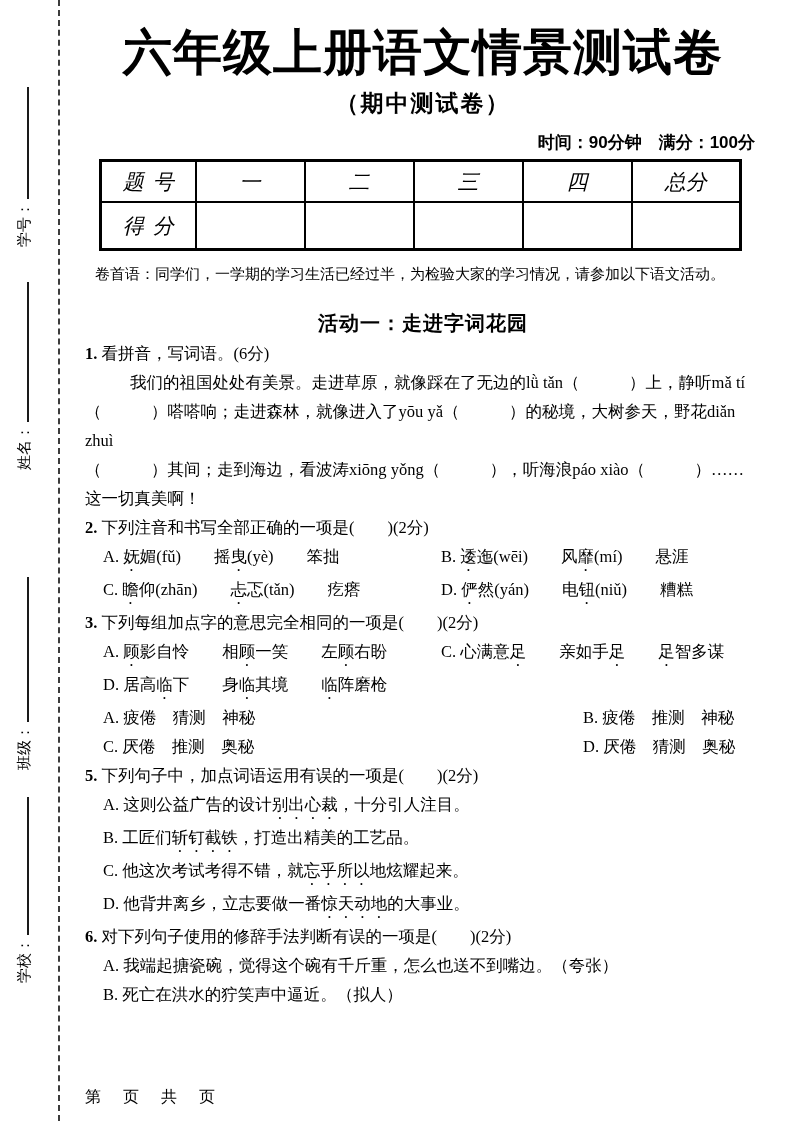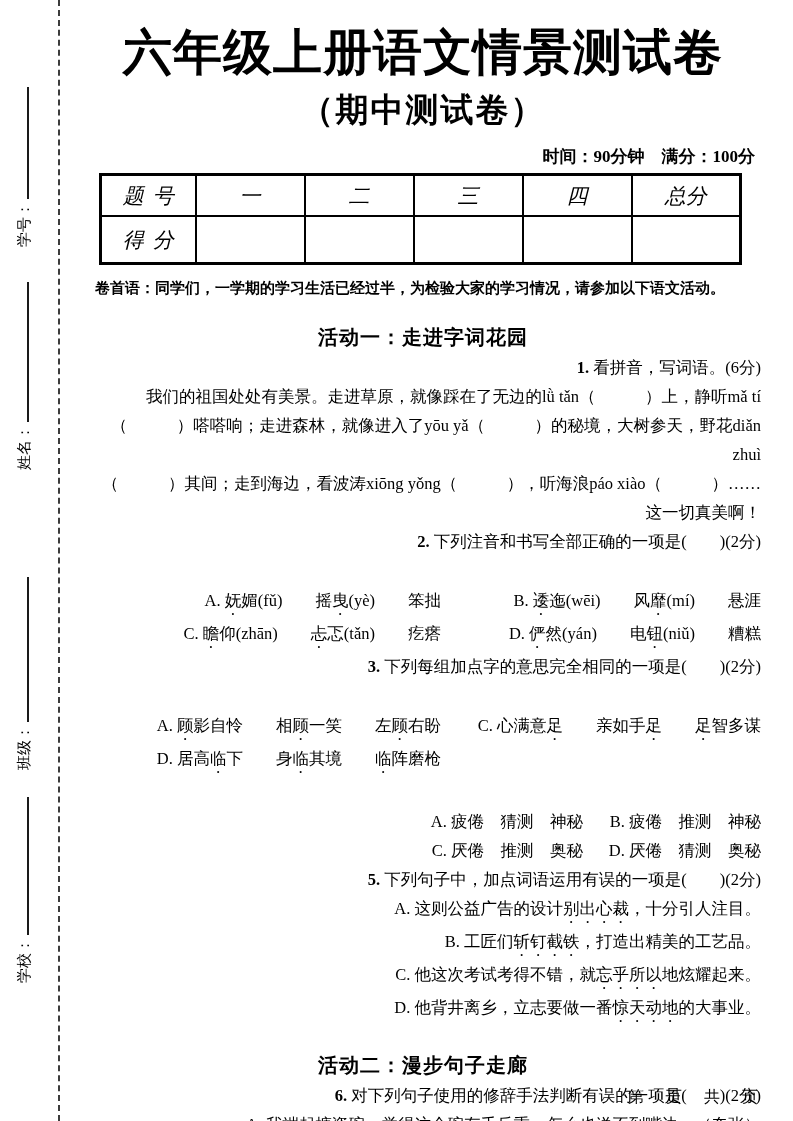--- a/index.html
+++ b/index.html
@@ -20,47 +20,47 @@
   }
   .side-blank { display:inline-block; height:15px; border-bottom:2px solid #1a1a1a;
                 vertical-align:baseline; margin-left:3px; }
   
   .content { position:absolute; left:85px; top:0; width:676px; }
   .title { margin:24px 0 0 0; text-align:center;
            font-family:Liberation Sans, sans-serif; font-weight:900;
            font-size:49px; letter-spacing:1px; line-height:1.15; }
   .subtitle { margin:8px 0 12px 0; text-align:center;
               font-family:"Liberation Sans", sans-serif; font-weight:900;
-              font-size:33px; letter-spacing:2px; }
+              font-size:23px; letter-spacing:2px; }
   .meta { margin:10px 6px 0 0; text-align:right;
-          font-family:Liberation Serif, serif; font-weight:700;
+          font-family:Liberation Sans, sans-serif; font-weight:700;
           font-size:17px; }
   table.score { border-collapse:collapse; table-layout:fixed;
                 margin:5px 0 0 14px; width:640px;
                 border:3px solid #000;font-style:italic; }
   table.score td { border:2px solid #000; text-align:center;
                    font-size:21px; padding:0; }
   table.score tr.r1 td { height:39px; }
   table.score tr.r2 td { height:45px; }
   td.lbl { letter-spacing:9px; text-indent:9px; }
-  .preface { margin:13px 0 16px 10px; font-size:15px; line-height:20px;font-weight:bold; }
+  .preface { margin:13px 0 16px 10px; font-size:15px; line-height:20px; }
   .sec-title { margin:26px 0 2px 0; text-align:center; font-size:20px;
                font-weight:bold; letter-spacing:1px; }
-  .q { font-size:16.5px; line-height:29px;text-align:right; }
+  .q { font-size:16.5px; line-height:29px; }
   .qnum { font-weight:bold; }
   .pline { }
   .indent { text-indent:45px; }
-  .opt-grid { display:grid; padding-left:18px;margin-top:30px; }
+  .opt-grid { display:grid; padding-left:18px; }
   .cols-338 { grid-template-columns:338px auto; }
   .cols-480 { grid-template-columns:480px auto; }
   .opt-list > div { padding-left:18px; }
   .dot { -webkit-text-emphasis:filled dot; -webkit-text-emphasis-position:under right;
          text-emphasis:filled dot; text-emphasis-position:under right; }
   .footer { position:absolute; left:85px; bottom:13px; width:676px;
-            text-align:right; font-size:16px; letter-spacing:3px;
+            text-align:left; font-size:16px; letter-spacing:3px;
             font-family:"Liberation Sans", sans-serif; }
 </style>
 </head>
 <body>
 
 <div class="page">
 
   <div class="cutline"></div>
 
   <div class="side-field" style="top:247px">
@@ -156,21 +156,20 @@
     <div class="q">
       <div><span class="qnum">5.</span> <span>下列句子中，加点词语运用有误的一项是(　　)(2分)</span></div>
       <div class="opt-list">
         <div>A. 这则公益广告的设计<span class="dot">别出心裁</span>，十分引人注目。</div>
         <div>B. 工匠们<span class="dot">斩钉截铁</span>，打造出精美的工艺品。</div>
         <div>C. 他这次考试考得不错，就<span class="dot">忘乎所以</span>地炫耀起来。</div>
         <div>D. 他背井离乡，立志要做一番<span class="dot">惊天动地</span>的大事业。</div>
       </div>
     </div>
 
-    <div class="sec-title">活动二：漫步句子走廊</div>
 
     <div class="q">
       <div><span class="qnum">6.</span> <span>对下列句子使用的修辞手法判断有误的一项是(　　)(2分)</span></div>
       <div class="opt-list">
         <div>A. 我端起搪瓷碗，觉得这个碗有千斤重，怎么也送不到嘴边。（夸张）</div>
         <div>B. 死亡在洪水的狞笑声中逼近。（拟人）</div>
       </div>
     </div>
 
   </div>

